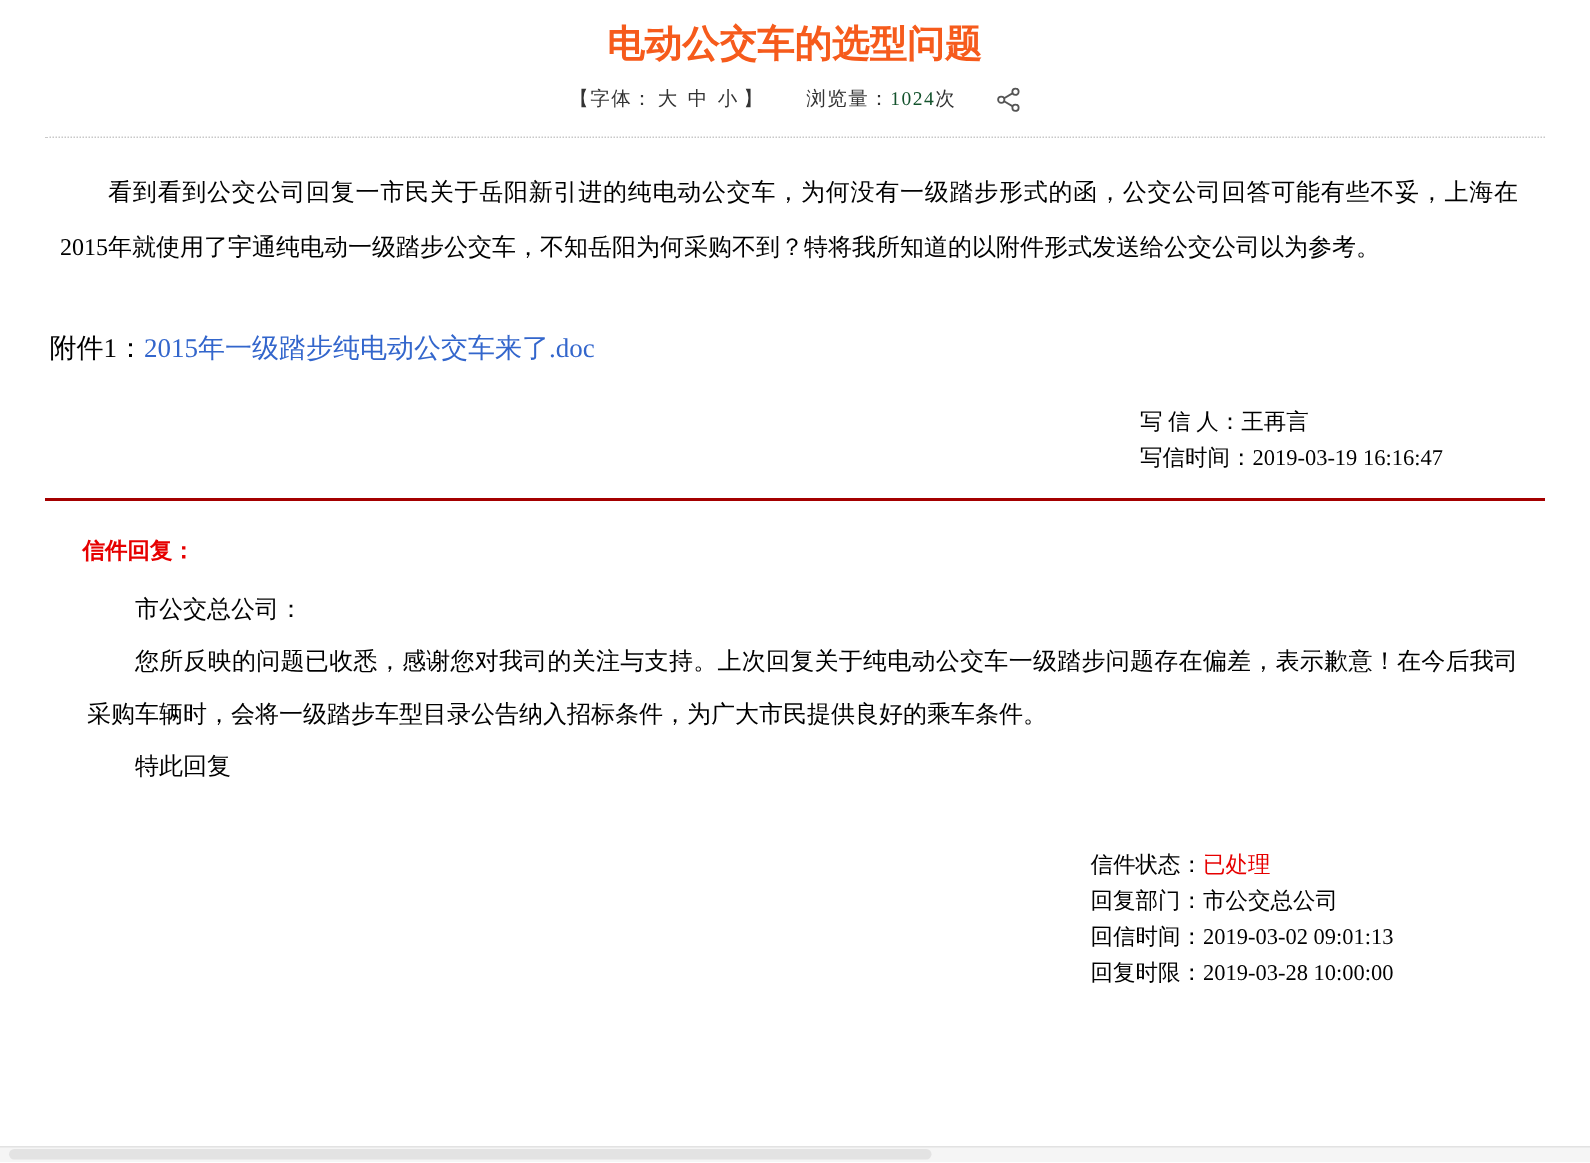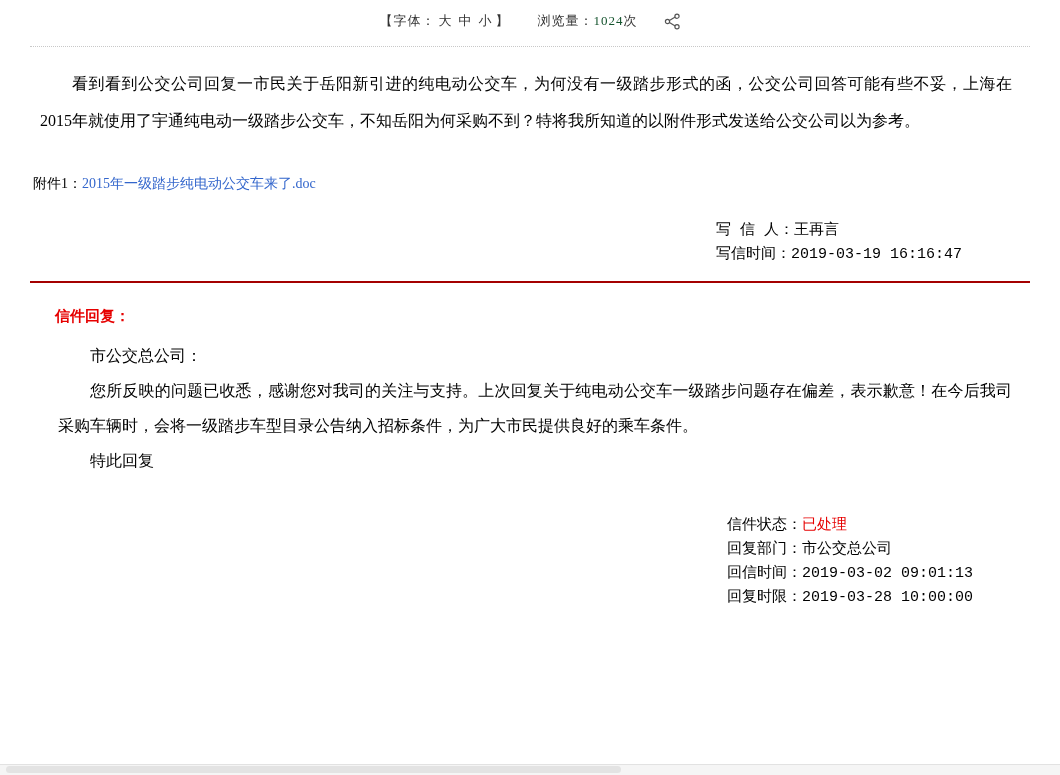--- a/index.html
+++ b/index.html
@@ -41,30 +41,30 @@
   
   .letter-body{
     margin:18px 48px 0 40px;
     font-size:16px;
     line-height:37px;
     text-indent:2em;
     text-align:justify;
   }
   .attachment-line{
     margin:36px 0 0 33px;
-    font-size:14px;
+    font-size:18px;
   }
   .attachment-link{color:#3366cc;text-decoration:none;cursor:pointer;}
   .writer-info{
     width:max-content;
     margin:26px 98px 0 auto;
     font-size:15px;
     line-height:24px;
   }
-  .info-row{white-space:nowrap;font-family:Liberation Mono, monospace;}
+  .info-row{white-space:nowrap;}
   .red-text{color:#e60000;}
   .red-divider{
     margin:14px 30px 0 30px;
     border:none;
     border-top:2px solid #a40000;
     height:0;
   }
   
   .reply-heading{
     margin:24px 0 0 55px;
@@ -101,20 +101,21 @@
     background:#e3e3e3;
     border-radius:4px;
     cursor:pointer;
   }
 </style>
 </head>
 <body>
 
 <div class="page">
 
+  <h1 class="page-title">电动公交车的选型问题</h1>
 
   <div class="meta-bar">
     <span>【字体：</span>
     <span class="font-size-opt">大</span>
     <span class="font-size-opt">中</span>
     <span class="font-size-opt">小</span>
     <span>】</span>
     <span class="views">浏览量：</span>
     <span class="views-count">1024</span>
     <span>次</span>

